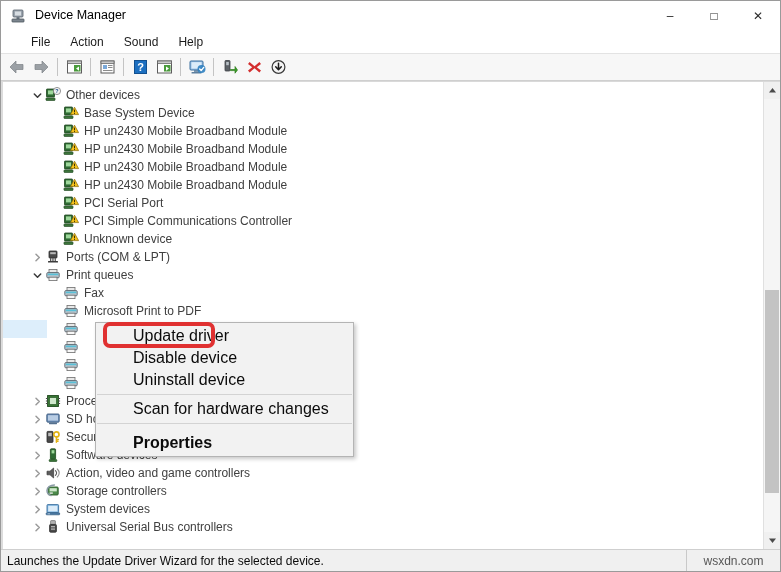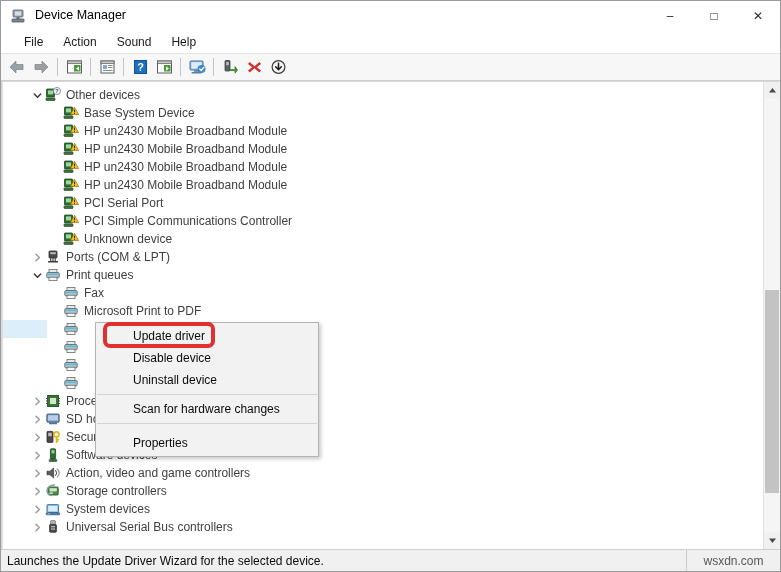--- a/index.html
+++ b/index.html
@@ -38,21 +38,21 @@
     display: flex; align-items: center; justify-content: center;
     font-size: 12px; color: #2b2b2b; background: transparent;
     border: none; cursor: default; font-family: "Liberation Sans", sans-serif;
   }
 
   
   #menubar {
     height: 23px; flex: 0 0 23px;
     background: #ffffff;
     display: flex; align-items: center;
-    padding-left: 13px;
+    padding-left: 20px;
     border-bottom: 1px solid #e3e3e3;
   }
   .menu-item {
     font-size: 12px; color: #1a1a1a;
     padding: 2px 10px; cursor: default; line-height: 16px;
   }
 
   
   #toolbar {
     height: 27px; flex: 0 0 27px;
@@ -132,24 +132,24 @@
     background: #f2f2f2;
     border: 1px solid #b4b4b4;
     box-shadow: 2px 2px 4px rgba(0,0,0,0.22);
     z-index: 40;
     padding: 2px 0;
   }
   .ctx-item {
     height: 22px;
     display: flex; align-items: center;
     padding-left: 37px; padding-right: 24px;
-    font-size: 12px; color: #0b0b0b;
+    font-size: 16px; color: #0b0b0b;
     cursor: default; white-space: nowrap;
   }
-  .ctx-item.bold { font-weight: normal; margin-top: 8px; }
+  .ctx-item.bold { font-weight: bold; margin-top: 8px; }
   .ctx-sep { height: 1px; background: #d3d3d3; margin: 3px 1px 3px 1px; }
 
   
   #redbox {
     position: absolute;
     border: 4px solid #e03131;
     border-radius: 7px;
     z-index: 50;
     pointer-events: none;
   }

